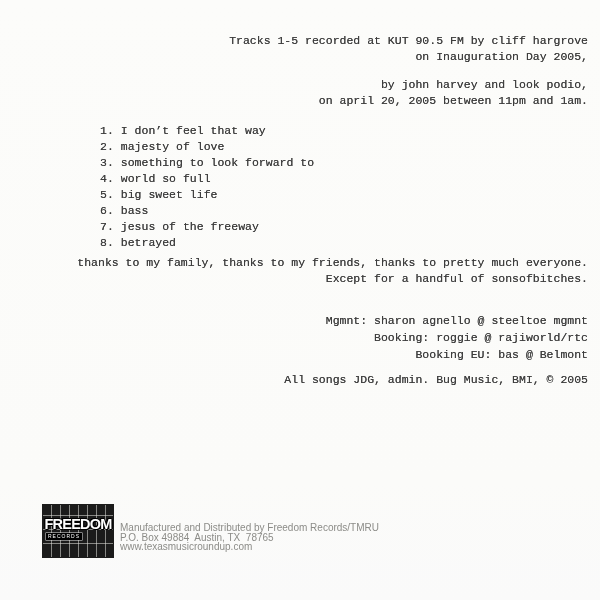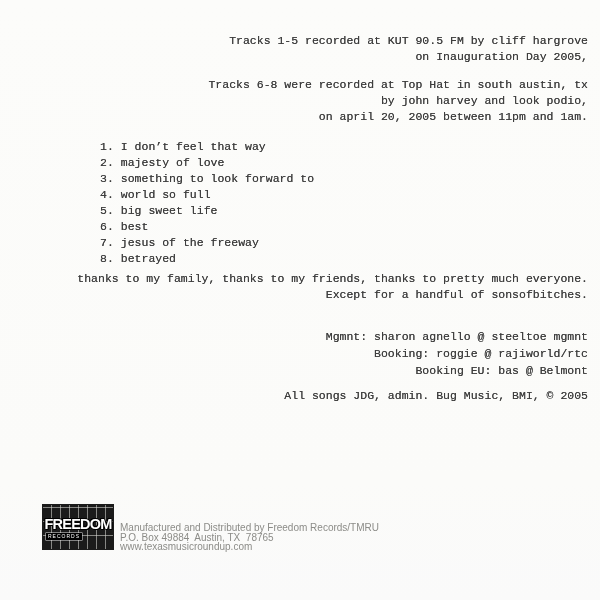--- a/index.html
+++ b/index.html
@@ -38,21 +38,21 @@
   
   .footer {
     position: absolute;
     left: 43px; top: 505px;
     display: flex;
     align-items: flex-start;
     gap: 7px;
   }
   .logo {
     position: relative;
-    width: 70px; height: 44px;
+    width: 70px; height: 52px;
     background-color: #1b1b1b;
     background-image:
       repeating-linear-gradient(90deg, transparent 0 8px, rgba(225,225,220,0.55) 8px 9px),
       repeating-linear-gradient(0deg, transparent 0 13px, rgba(225,225,220,0.55) 13px 14px);
     box-shadow: 0 0 0 1px #1b1b1b;
   }
   .logo-name {
     position: absolute;
     left: 0; right: 0; top: 11px;
     text-align: center;
@@ -90,32 +90,31 @@
 <div class="page">
 
   <div class="typed">
 
     <div class="block-p1">
       <div class="line">Tracks 1-5 recorded at KUT 90.5 FM by cliff hargrove</div>
       <div class="line">on Inauguration Day 2005,</div>
     </div>
 
     <div class="block-p2">
-      <div class="line">Tracks 6-8 were recorded at Top Hat in south austin, tx</div>
       <div class="line">by john harvey and look podio,</div>
       <div class="line">on april 20, 2005 between 11pm and 1am.</div>
     </div>
 
     <div class="tracklist">
       <div class="track-row"><span class="num">1.</span><span class="title">I don’t feel that way</span></div>
       <div class="track-row"><span class="num">2.</span><span class="title">majesty of love</span></div>
       <div class="track-row"><span class="num">3.</span><span class="title">something to look forward to</span></div>
       <div class="track-row"><span class="num">4.</span><span class="title">world so full</span></div>
       <div class="track-row"><span class="num">5.</span><span class="title">big sweet life</span></div>
-      <div class="track-row"><span class="num">6.</span><span class="title">best</span></div>
+      <div class="track-row"><span class="num">6.</span><span class="title">bass</span></div>
       <div class="track-row"><span class="num">7.</span><span class="title">jesus of the freeway</span></div>
       <div class="track-row"><span class="num">8.</span><span class="title">betrayed</span></div>
     </div>
 
     <div class="block-thanks">
       <div class="line">thanks to my family, thanks to my friends, thanks to pretty much everyone.</div>
       <div class="line">Except for a handful of sonsofbitches.</div>
     </div>
 
     <div class="block-contacts">

